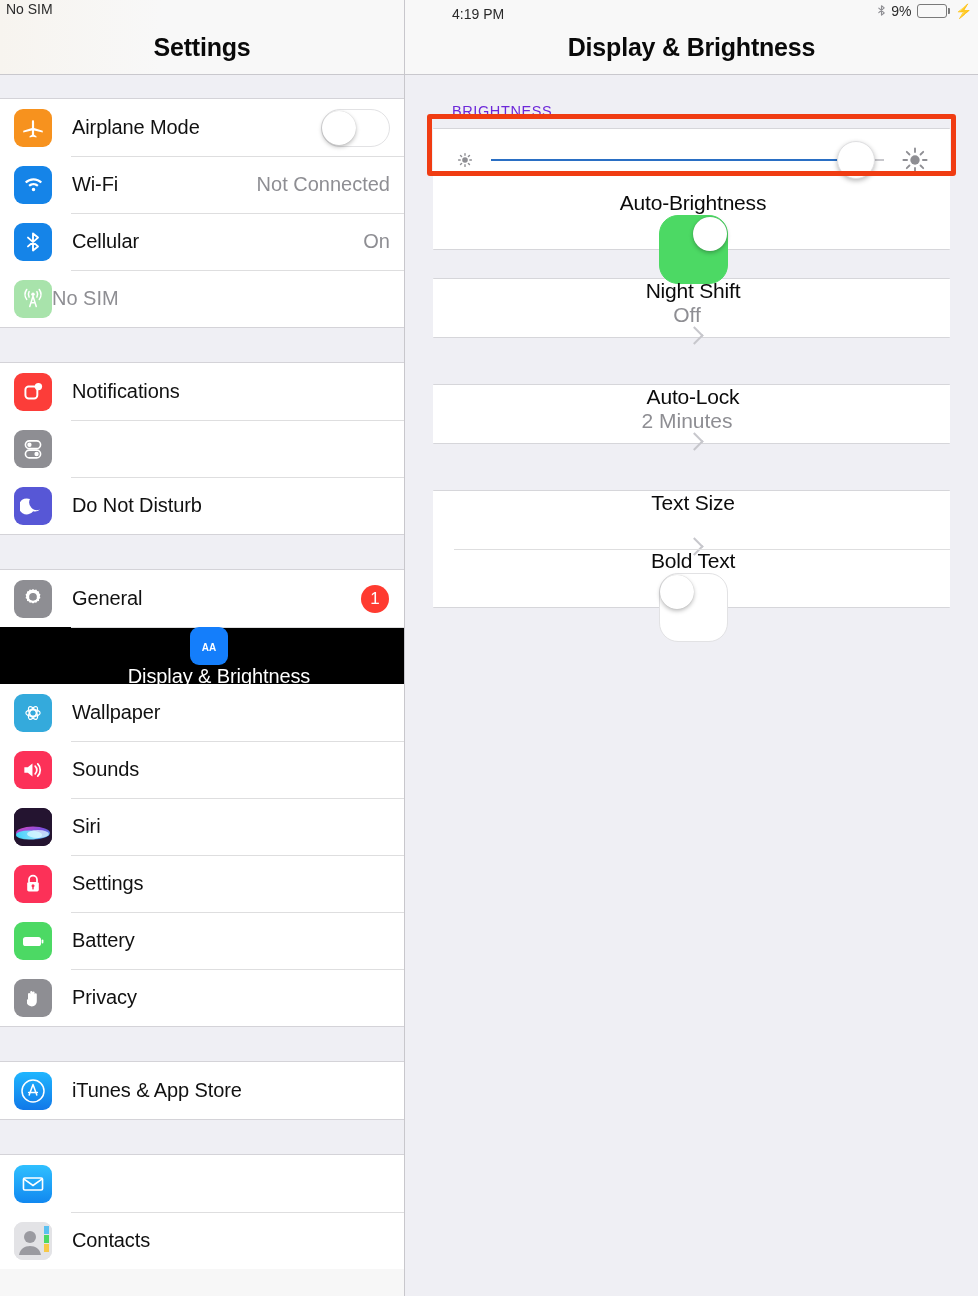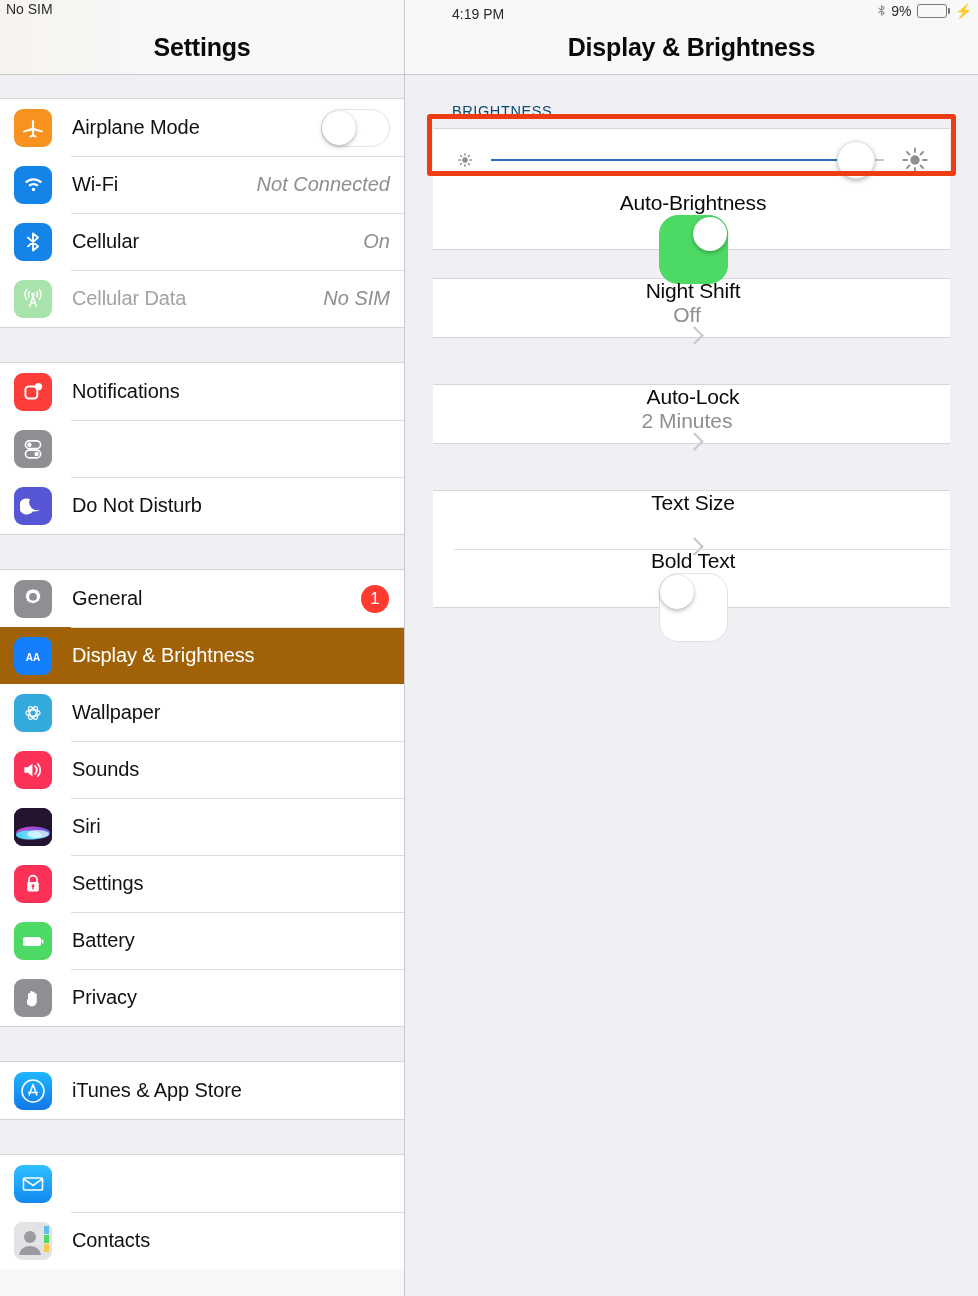--- a/index.html
+++ b/index.html
@@ -49,33 +49,33 @@
   .s-gap   { height: 36px; background:#efeff4; border-top:1px solid #d4d3d8; border-bottom:1px solid #d4d3d8;}
   .s-gap-first { height: 24px; background:#efeff4; border-bottom:1px solid #d4d3d8;}
 
   .row {
     height: 57px; background: #fff; display: flex; align-items: center;
     padding-left: 14px; position: relative;
   }
   .row + .row::before {
     content: ""; position: absolute; left: 71px; right: 0; top: 0; height: 1px; background: #dededf;
   }
-  .row.selected { background: #a16207; }
+  .row.selected { background: #000000; flex-direction: column; }
   .row.selected + .row::before { background: transparent; }
   .icon-box {
     width: 38px; height: 38px; border-radius: 9px; flex: 0 0 38px;
     display: flex; align-items: center; justify-content: center;
     position: relative; overflow: hidden;
   }
   .row-label {
     margin-left: 20px; font-size: 20px; color: #111; letter-spacing: -0.1px; flex: 1 1 auto;
   }
   .row.selected .row-label { color: #fff; }
   .row.disabled .row-label { color: #a2a2a7; }
-  .row-value { font-size: 20px; color: #8e8e93; margin-right: 14px; font-style: italic; }
+  .row-value { font-size: 20px; color: #8e8e93; margin-right: 14px; }
   .badge {
     min-width: 28px; height: 28px; border-radius: 14px; background: #ff3b30; color: #fff;
     font-size: 17px; display: flex; align-items: center; justify-content: center;
     margin-right: 15px; padding: 0 7px;
   }
 
   
   .toggle {
     width: 69px; height: 38px; border-radius: 19px; position: relative;
     margin-right: 14px; flex: 0 0 69px;
@@ -84,21 +84,21 @@
   .toggle.on  { background: #4cd964; border: 1.3px solid #4cd964; }
   .toggle .knob {
     position: absolute; top: 1px; width: 34px; height: 34px; border-radius: 17px;
     background: #fff; box-shadow: 0 2px 4px rgba(0,0,0,0.26), 0 0 1px rgba(0,0,0,0.2);
   }
   .toggle.off .knob { left: 0px; }
   .toggle.on  .knob { right: 0px; }
 
   
   .section-header {
-    font-size: 14.5px; color: #0c4a6e; letter-spacing: 0.6px;
+    font-size: 14.5px; color: #6d28d9; letter-spacing: 0.6px;
     padding: 28px 0 9px 47px;
   }
   .card {
     background: #fff; margin: 0 28px 0 28px;
     border-top: 1px solid #d6d6da; border-bottom: 1px solid #d6d6da;
     border-radius: 1px;
   }
   .card-gap-s { height: 28px; }
   .card-gap-l { height: 46px; }
 
@@ -186,21 +186,20 @@
       </div>
 
       <div class="row disabled">
         <div class="icon-box" style="background:#a8e3ab">
           <svg width="26" height="26" viewBox="0 0 24 24" fill="none" stroke="#fff" stroke-width="1.4" stroke-linecap="round">
               <path d="M12 9.5l3 9.5M12 9.5L9 19M10.2 15.5h3.6"></path>
               <circle cx="12" cy="7.6" r="1.6" fill="#fff" stroke="none"></circle>
               <path d="M8.4 5.2a5 5 0 000 5M15.6 5.2a5 5 0 010 5M6.2 3.2a8 8 0 000 9.2M17.8 3.2a8 8 0 010 9.2"></path>
             </svg>
         </div>
-        <div class="row-label">Cellular Data</div>
         <div class="row-value">No SIM</div>
       </div>
     </div>
 
     <div class="s-gap"></div>
 
     <div>
       <div class="row">
         <div class="icon-box" style="background:#fc3d39">
           <svg width="26" height="26" viewBox="0 0 24 24">

